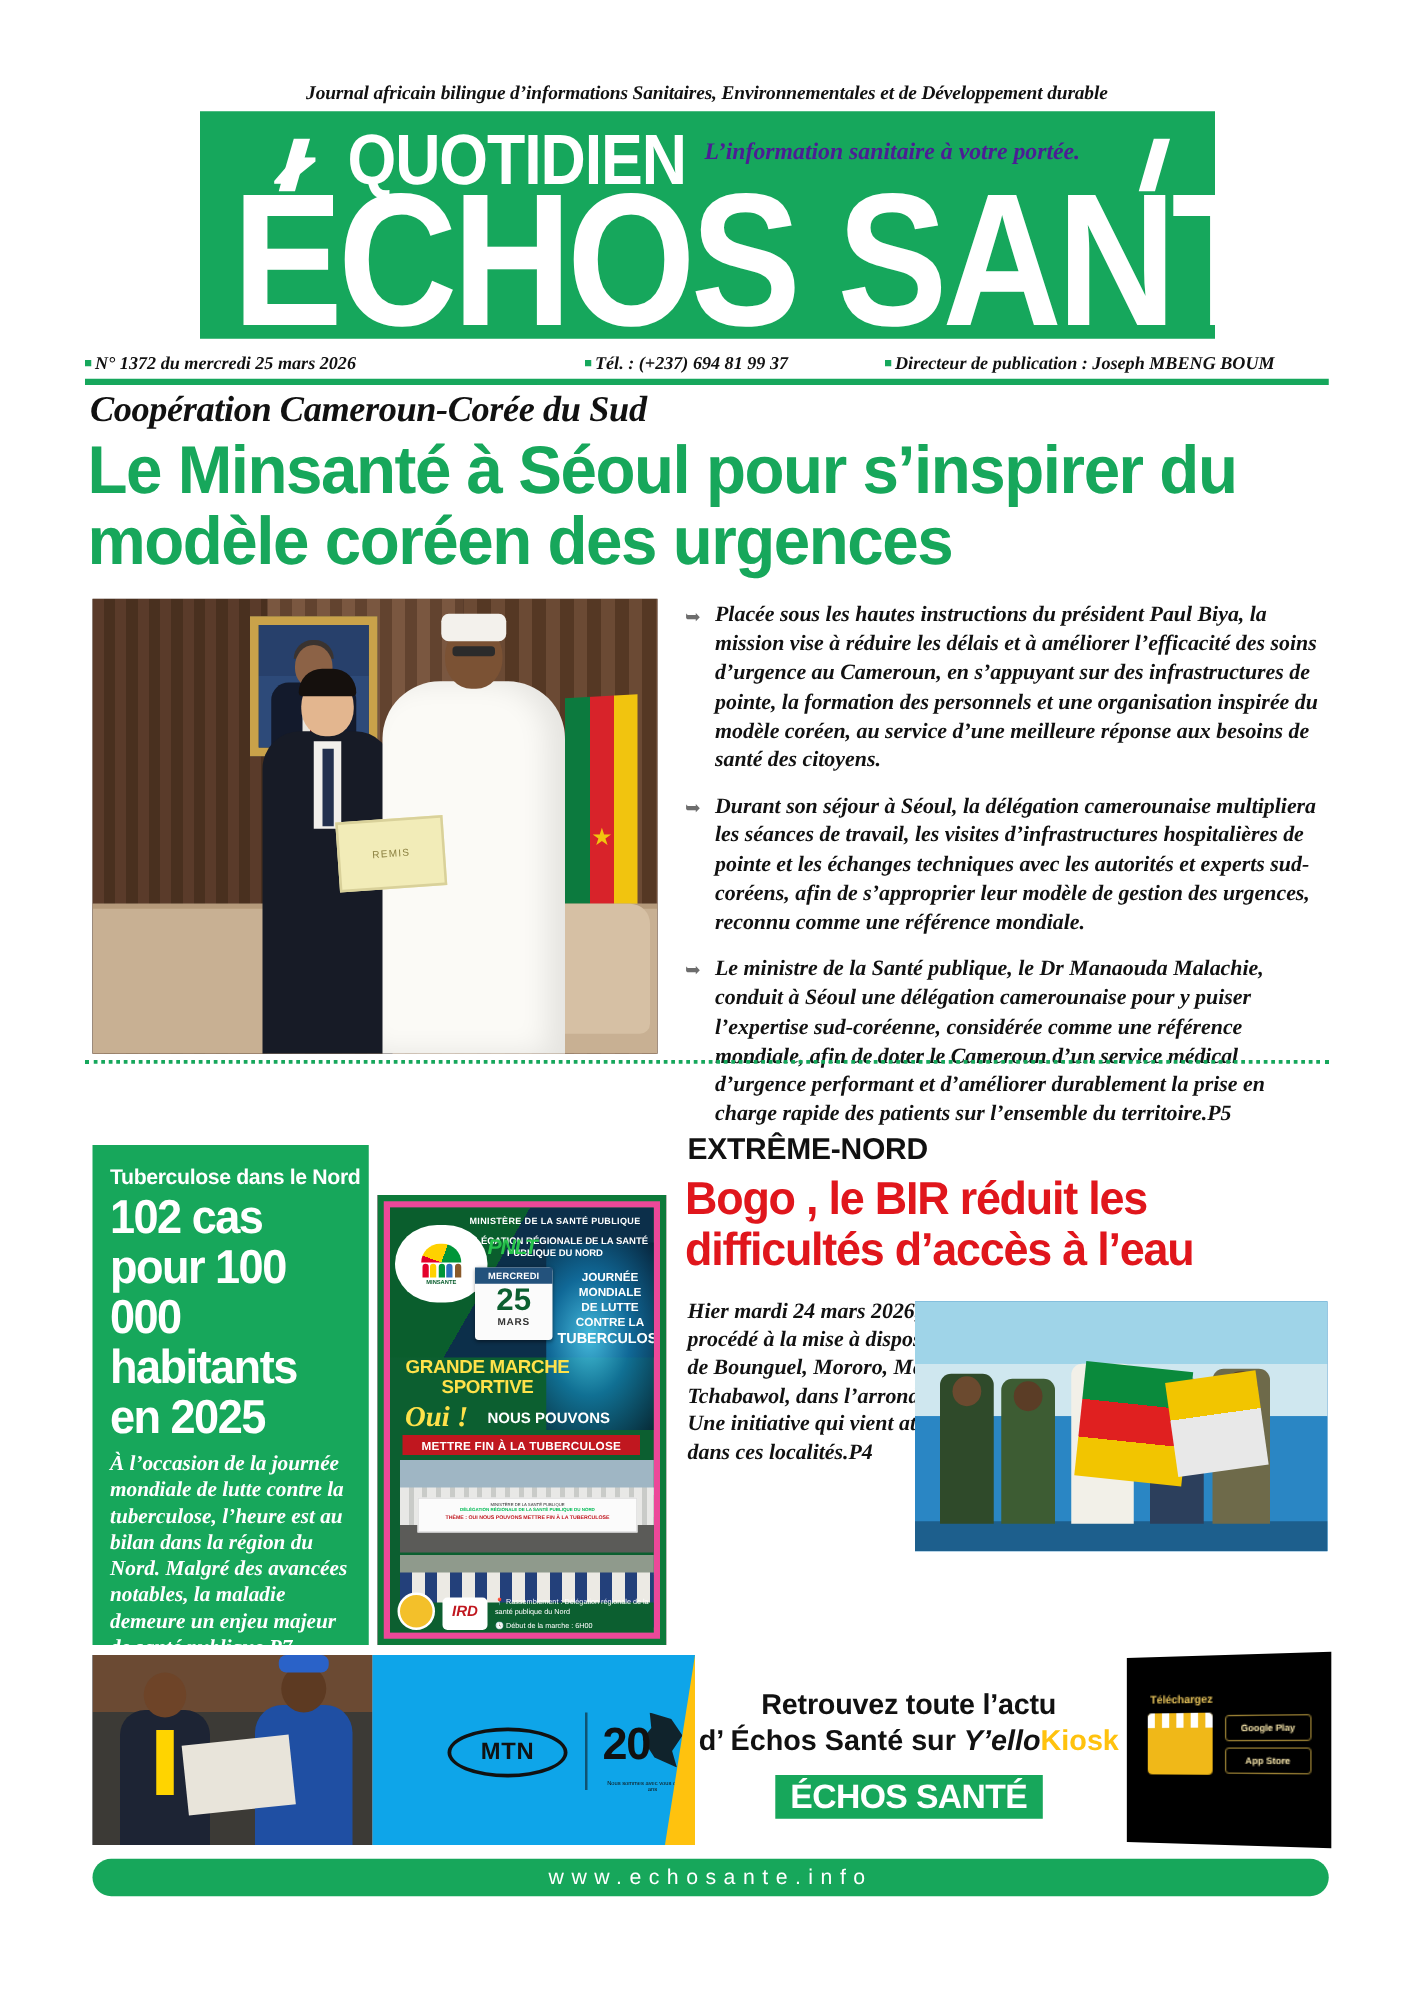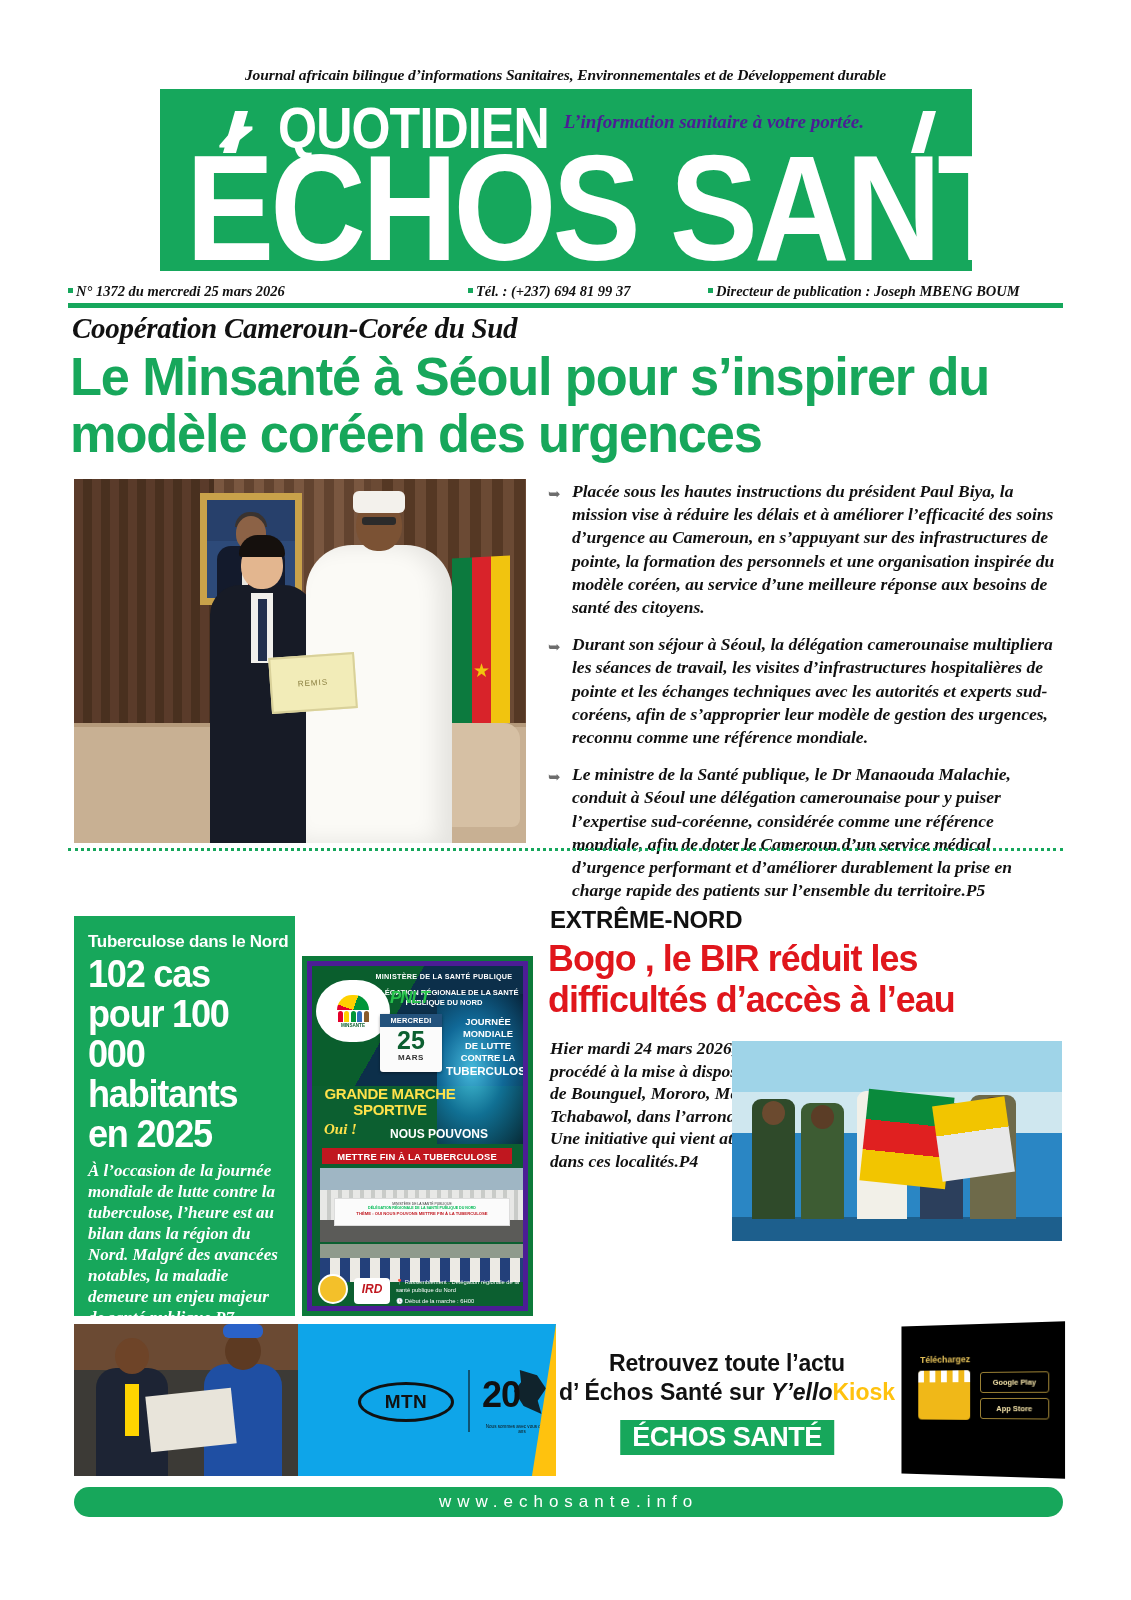--- a/index.html
+++ b/index.html
@@ -258,21 +258,21 @@
   .tb-body {
     font-family: "Liberation Serif", serif;
     font-style: italic; font-weight: 700;
     font-size: 17px; line-height: 21px;
   }
 
   
   .poster {
     position: absolute; left: 302px; top: 956px;
     width: 231px; height: 360px;
-    background: #4c1d95;
+    background: #ec4899;
     border: 5px solid #0d7a3a;
     overflow: hidden;
   }
   .po-inner { position:absolute; left:5px; top:5px; right:5px; bottom:5px;
     background:#0c5f30; overflow:hidden; }
   .po-top { position:absolute; left:0; top:0; width:100%; height:120px;
     background: linear-gradient(120deg,#0a5e2d 0 40%, #0c2f4a 40% 100%); }
   .po-xray { position:absolute; right:0; top:28px; width:86px; height:150px;
     background: radial-gradient(ellipse at 40% 50%, #4fd2f5 0%, #1173a5 45%, #062238 100%);
     opacity:0.85; }
@@ -309,21 +309,21 @@
     color:#fff; font-size:9.4px; font-weight:700; line-height:12px;
   }
   .po-jm b { font-size:11.5px; display:block; margin-top:1px; }
   .po-marche {
     position:absolute; left:8px; top:120px; width:140px;
     color:#ffe24a; font-size:15px; font-weight:700; line-height:16px;
     text-align:center; letter-spacing:-0.3px;
   }
   .po-oui {
     position:absolute; left:12px; top:155px;
-    color:#ffe24a; font-size:15px; font-weight:700; font-style:italic;
+    color:#ffe24a; font-size:23px; font-weight:700; font-style:italic;
     font-family:"Liberation Serif", serif;
   }
   .po-nous { position:absolute; left:78px; top:161px; color:#fff;
     font-size:12px; font-weight:700; }
   .po-redbar {
     position:absolute; left:10px; top:182px; width:190px; height:16px;
     background:#c0171f; color:#fff; font-size:9.4px; font-weight:700;
     display:flex; align-items:center; justify-content:center; letter-spacing:0.2px;
   }
   .po-ph1 {

